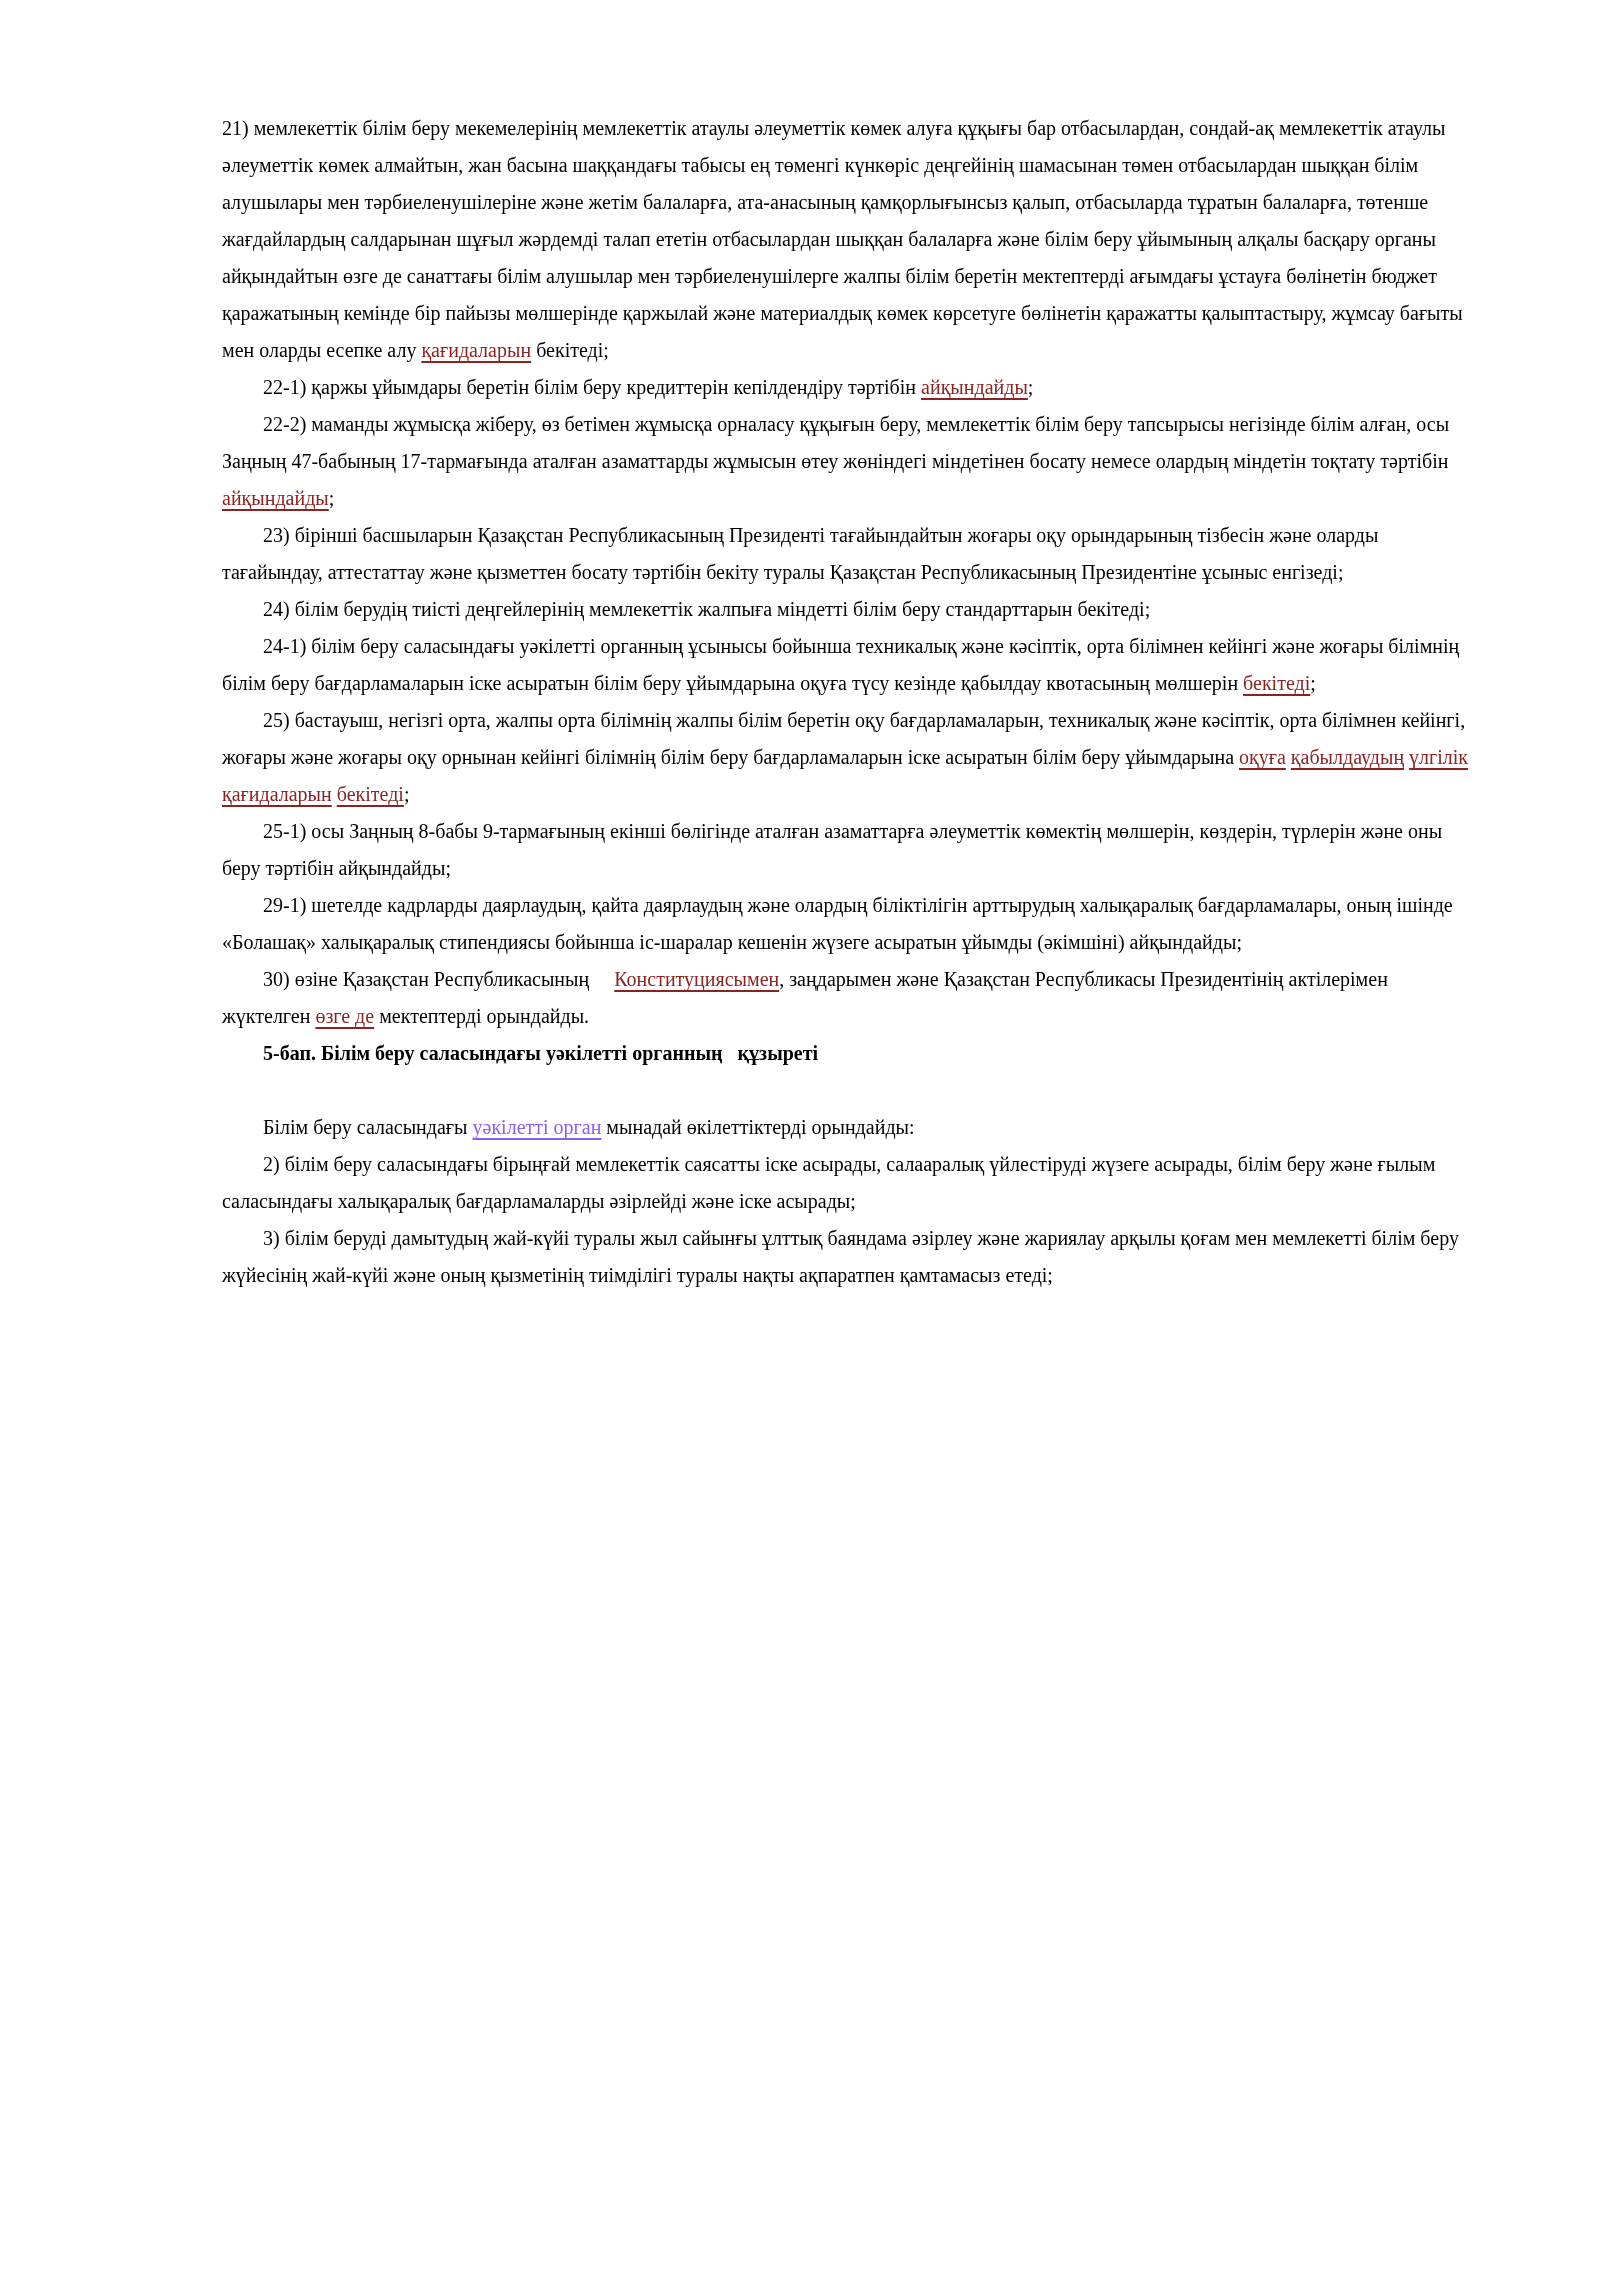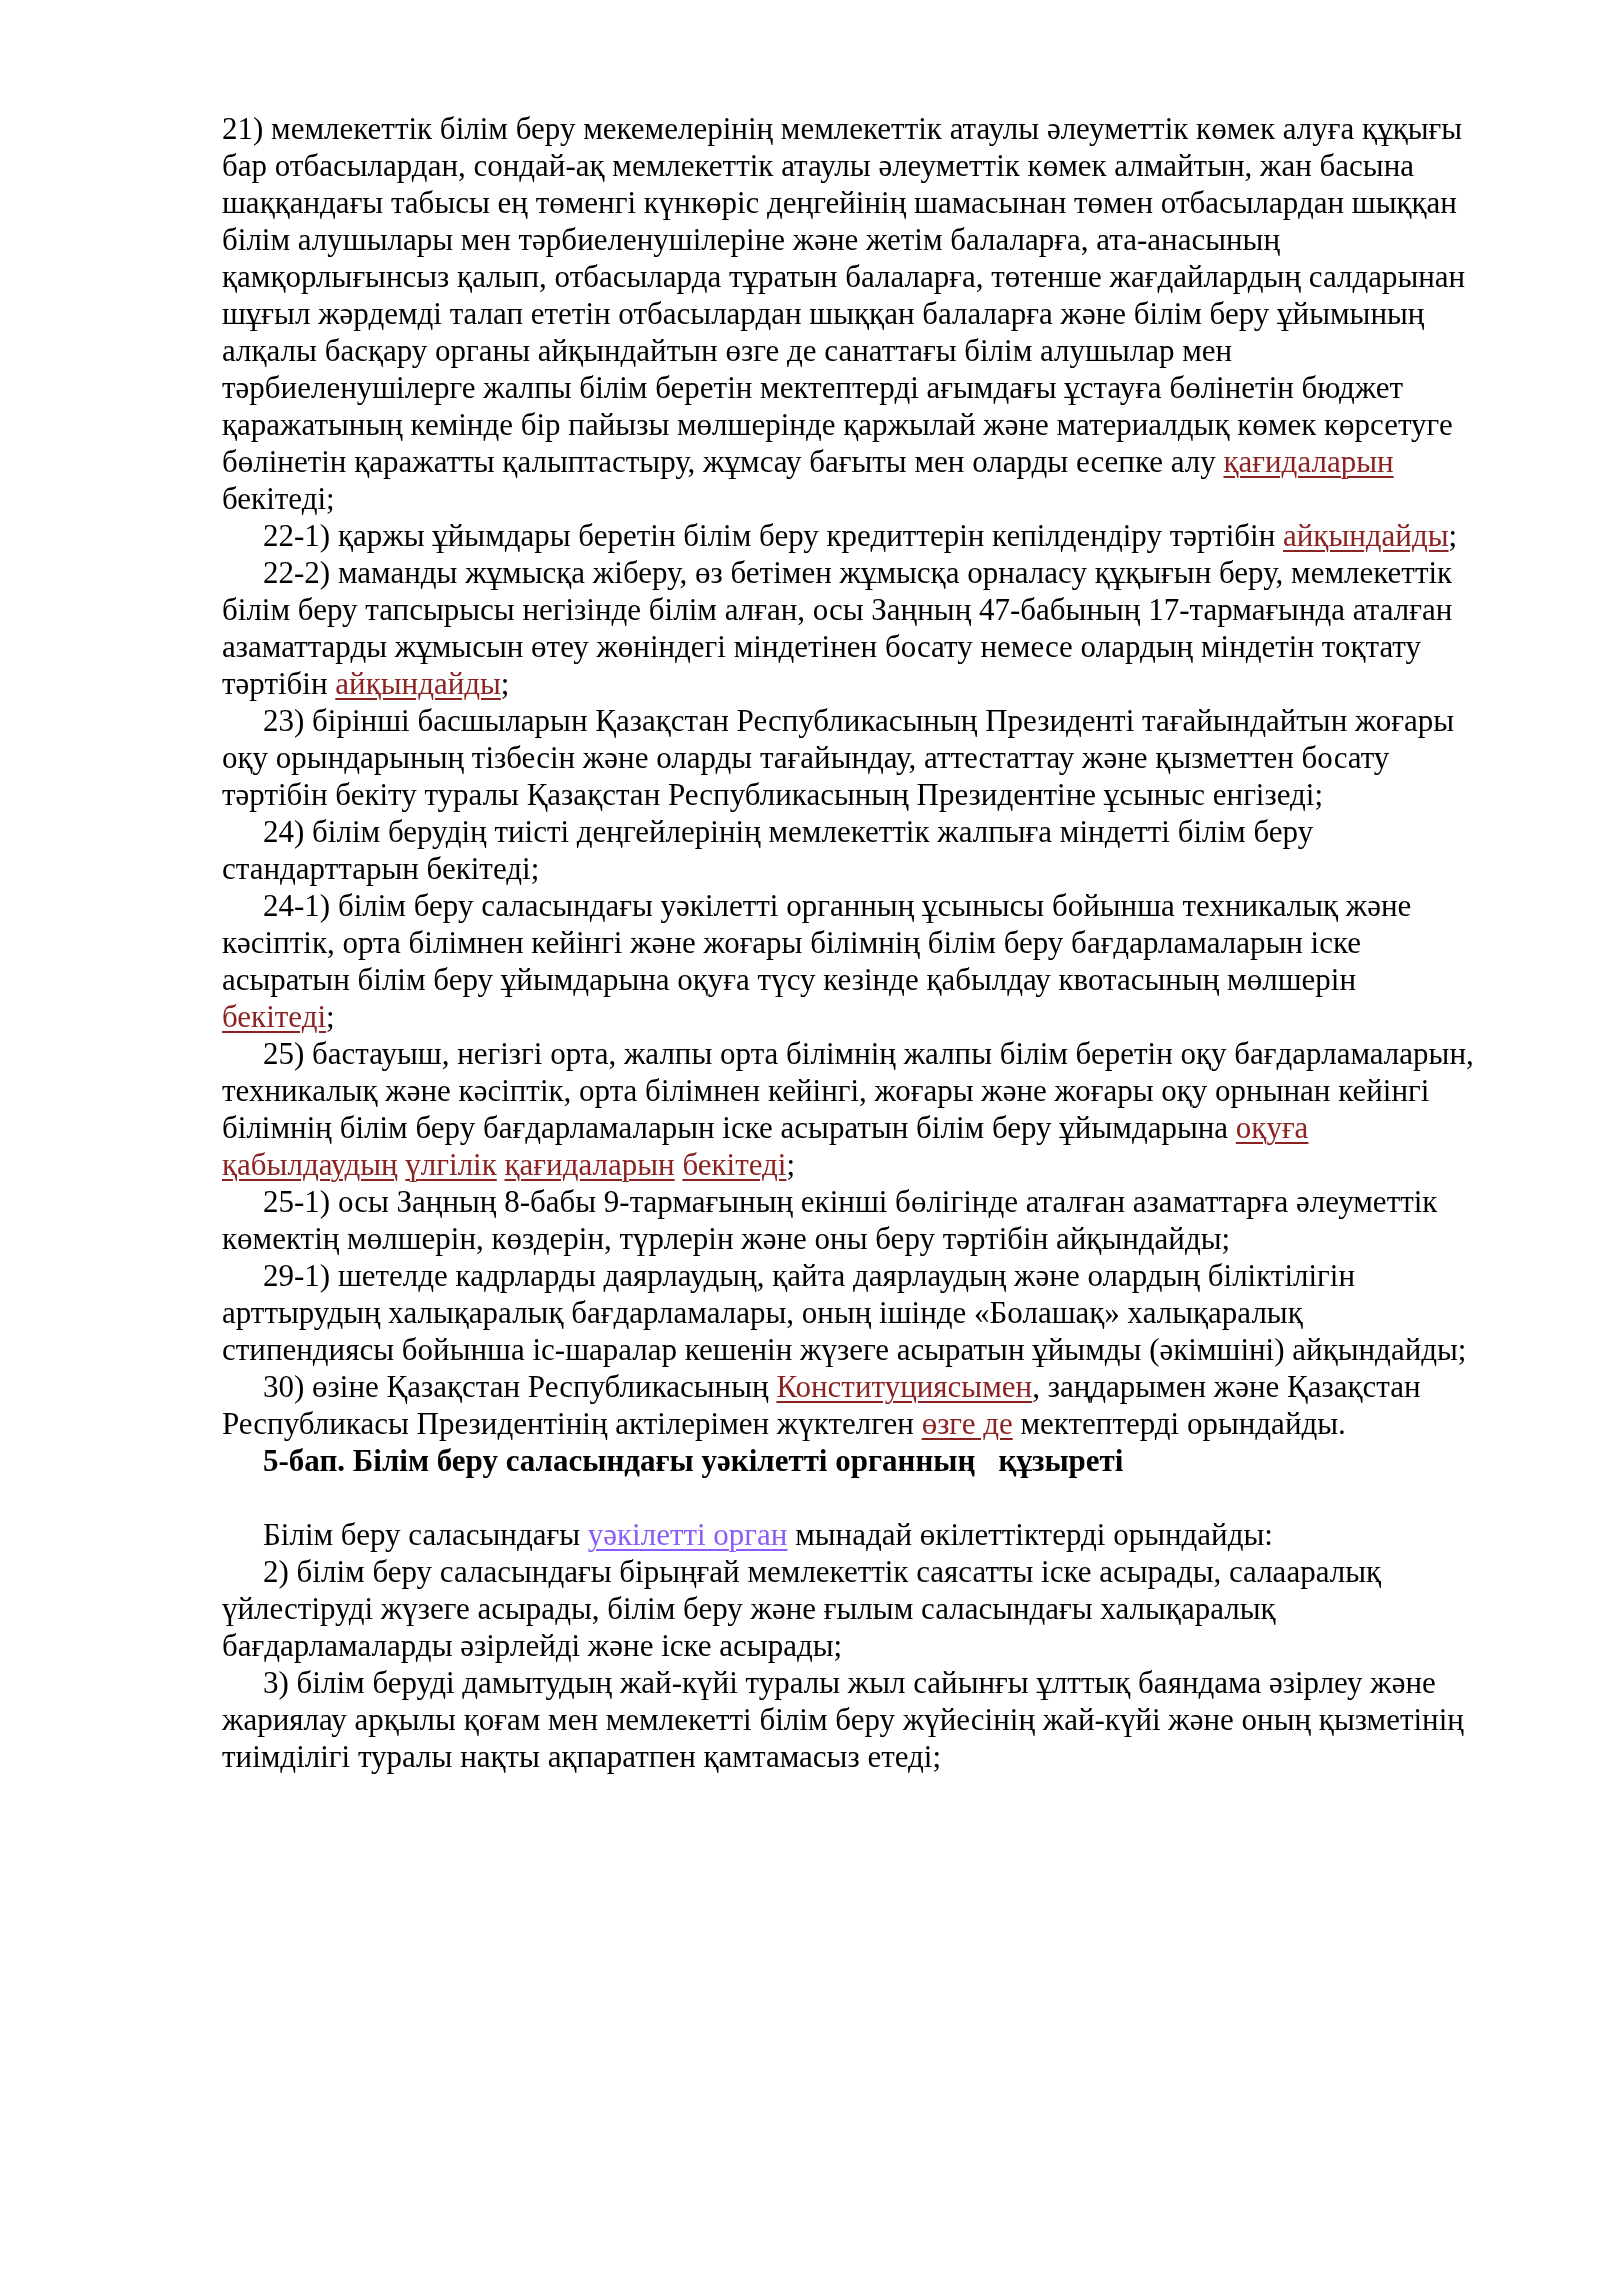--- a/index.html
+++ b/index.html
@@ -14,21 +14,21 @@
   }
   .doc-page {
     width: 1621px;
     height: 2293px;
     background: #ffffff;
     box-sizing: border-box;
     padding: 110px 145px 0 222px;
   }
   .doc-body {
     font-family: "Liberation Serif", "DejaVu Serif", serif;
-    font-size: 31px;
+    font-size: 20px;
     line-height: 37px;
     color: #000000;
     text-align: left;
   }
   .para {
     margin: 0;
     padding: 0;
   }
   .para.indent {
     text-indent: 41px;
@@ -53,20 +53,20 @@
   <div class="doc-body">
       <p class="para"><span>21) мемлекеттік білім беру мекемелерінің мемлекеттік атаулы әлеуметтік көмек алуға құқығы бар отбасылардан, сондай-ақ мемлекеттік атаулы әлеуметтік көмек алмайтын, жан басына шаққандағы табысы ең төменгі күнкөріс деңгейінің шамасынан төмен отбасылардан шыққан білім алушылары мен тәрбиеленушілеріне және жетім балаларға, ата-анасының қамқорлығынсыз қалып, отбасыларда тұратын балаларға, төтенше жағдайлардың салдарынан шұғыл жәрдемді талап ететін отбасылардан шыққан балаларға және білім беру ұйымының алқалы басқару органы айқындайтын өзге де санаттағы білім алушылар мен тәрбиеленушілерге жалпы білім беретін мектептерді ағымдағы ұстауға бөлінетін бюджет қаражатының кемінде бір пайызы мөлшерінде қаржылай және материалдық көмек көрсетуге бөлінетін қаражатты қалыптастыру, жұмсау бағыты мен оларды есепке алу </span><a class="doc-link" href="#" style="color: rgb(139, 35, 35);">қағидаларын</a><span> бекітеді;</span></p>
       <p class="para indent"><span>22-1) қаржы ұйымдары беретін білім беру кредиттерін кепілдендіру тәртібін </span><a class="doc-link" href="#" style="color: rgb(139, 35, 35);">айқындайды</a><span>;</span></p>
       <p class="para indent"><span>22-2) маманды жұмысқа жіберу, өз бетімен жұмысқа орналасу құқығын беру, мемлекеттік білім беру тапсырысы негізінде білім алған, осы Заңның 47-бабының 17-тармағында аталған азаматтарды жұмысын өтеу жөніндегі міндетінен босату немесе олардың міндетін тоқтату тәртібін </span><a class="doc-link" href="#" style="color: rgb(139, 35, 35);">айқындайды</a><span>;</span></p>
       <p class="para indent"><span>23) бірінші басшыларын Қазақстан Республикасының Президенті тағайындайтын жоғары оқу орындарының тізбесін және оларды тағайындау, аттестаттау және қызметтен босату тәртібін бекіту туралы Қазақстан Республикасының Президентіне ұсыныс енгізеді;</span></p>
       <p class="para indent"><span>24) білім берудің тиісті деңгейлерінің мемлекеттік жалпыға міндетті білім беру стандарттарын бекітеді;</span></p>
       <p class="para indent"><span>24-1) білім беру саласындағы уәкілетті органның ұсынысы бойынша техникалық және кәсіптік, орта білімнен кейінгі және жоғары білімнің білім беру бағдарламаларын іске асыратын білім беру ұйымдарына оқуға түсу кезінде қабылдау квотасының мөлшерін </span><a class="doc-link" href="#" style="color: rgb(139, 35, 35);">бекітеді</a><span>;</span></p>
       <p class="para indent"><span>25) бастауыш, негізгі орта, жалпы орта білімнің жалпы білім беретін оқу бағдарламаларын, техникалық және кәсіптік, орта білімнен кейінгі, жоғары және жоғары оқу орнынан кейінгі білімнің білім беру бағдарламаларын іске асыратын білім беру ұйымдарына </span><a class="doc-link" href="#" style="color: rgb(139, 35, 35);">оқуға</a><span> </span><a class="doc-link" href="#" style="color: rgb(139, 35, 35);">қабылдаудың</a><span> </span><a class="doc-link" href="#" style="color: rgb(139, 35, 35);">үлгілік</a><span> </span><a class="doc-link" href="#" style="color: rgb(139, 35, 35);">қағидаларын</a><span> </span><a class="doc-link" href="#" style="color: rgb(139, 35, 35);">бекітеді</a><span>;</span></p>
       <p class="para indent"><span>25-1) осы Заңның 8-бабы 9-тармағының екінші бөлігінде аталған азаматтарға әлеуметтік көмектің мөлшерін, көздерін, түрлерін және оны беру тәртібін айқындайды;</span></p>
       <p class="para indent"><span>29-1) шетелде кадрларды даярлаудың, қайта даярлаудың және олардың біліктілігін арттырудың халықаралық бағдарламалары, оның ішінде «Болашақ» халықаралық стипендиясы бойынша іс-шаралар кешенін жүзеге асыратын ұйымды (әкімшіні) айқындайды;</span></p>
-      <p class="para indent"><span>30) өзіне Қазақстан Республикасының </span><a class="doc-link" href="#" style="color: rgb(139, 35, 35);">Конституциясымен</a><span>, заңдарымен және Қазақстан Республикасы Президентінің актілерімен жүктелген </span><a class="doc-link" href="#" style="color: rgb(139, 35, 35); text-align: center;">өзге де</a><span> мектептерді орындайды.</span></p>
+      <p class="para indent"><span>30) өзіне Қазақстан Республикасының </span><a class="doc-link" href="#" style="color: rgb(139, 35, 35); margin-left: 20px;">Конституциясымен</a><span>, заңдарымен және Қазақстан Республикасы Президентінің актілерімен жүктелген </span><a class="doc-link" href="#" style="color: rgb(139, 35, 35); text-align: center;">өзге де</a><span> мектептерді орындайды.</span></p>
       <p class="para heading indent"><span>5-бап. Білім беру саласындағы уәкілетті органның   құзыреті</span></p>
       <p class="para indent"><span>Білім беру саласындағы </span><a class="doc-link" href="#" style="color: #8b5cf6;">уәкілетті орган</a><span> мынадай өкілеттіктерді орындайды:</span></p>
       <p class="para indent"><span>2) білім беру саласындағы бірыңғай мемлекеттік саясатты іске асырады, салааралық үйлестіруді жүзеге асырады, білім беру және ғылым саласындағы халықаралық бағдарламаларды әзірлейді және іске асырады;</span></p>
       <p class="para indent"><span>3) білім беруді дамытудың жай-күйі туралы жыл сайынғы ұлттық баяндама әзірлеу және жариялау арқылы қоғам мен мемлекетті білім беру жүйесінің жай-күйі және оның қызметінің тиімділігі туралы нақты ақпаратпен қамтамасыз етеді;</span></p>
     </div>
 </div>
 
 
 </body></html>

